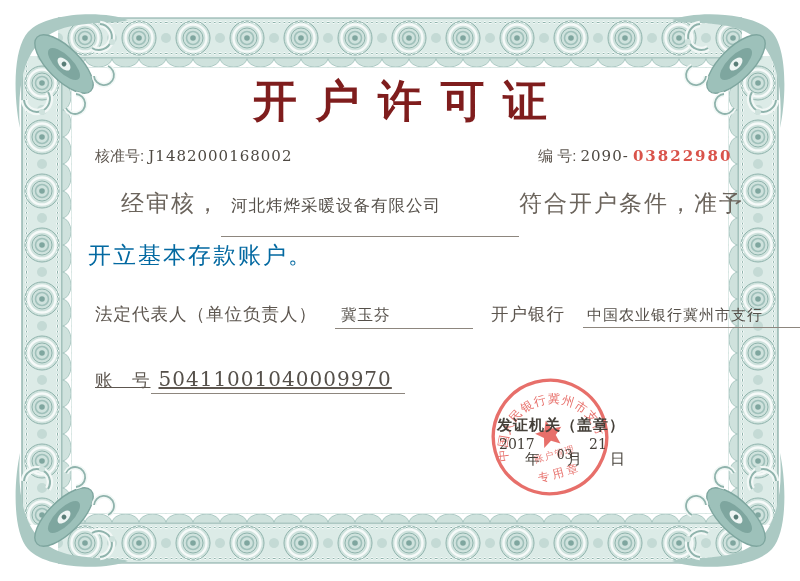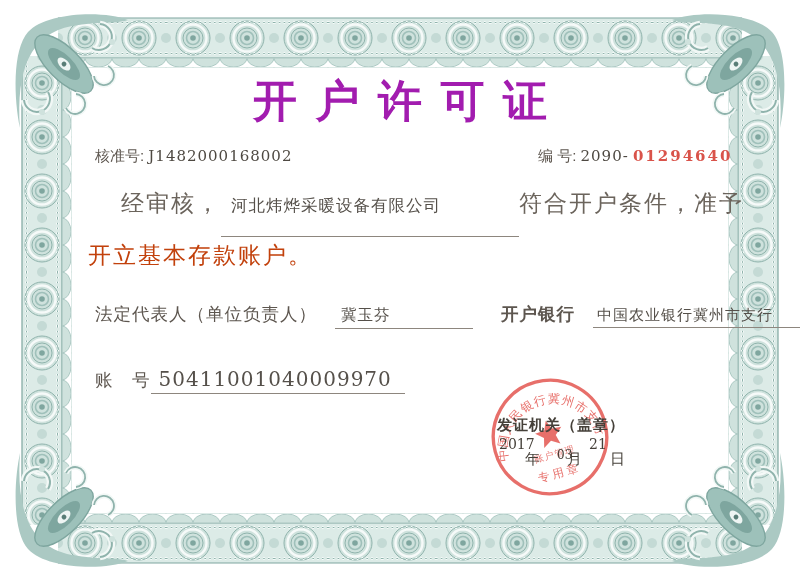--- a/index.html
+++ b/index.html
@@ -9,54 +9,54 @@
     -webkit-font-smoothing:antialiased;
   }
   .cert{position:relative;width:800px;height:581px;overflow:hidden;background:#ffffff;color:#5d564f;}
   .frame{position:absolute;left:0;top:0;z-index:0;}
 
   .abs{position:absolute;z-index:2;}
 
   .title{
     left:0;top:76px;width:800px;text-align:center;
     font-family:"DejaVu Serif","Liberation Serif",serif;
-    font-size:44px;font-weight:700;color:#a21caf;
+    font-size:44px;font-weight:700;color:#7f1d1d;
     letter-spacing:0.42em;text-indent:0.42em;line-height:1.15;
   }
 
   .meta-left{left:95px;top:147px;font-size:15px;color:#5d564f;}
   .meta-right{left:538px;top:147px;font-size:15px;color:#5d564f;}
   .num{font-family:"DejaVu Serif","Liberation Serif",serif;color:#4e4942;letter-spacing:1px;}
   .num-red{font-family:"DejaVu Serif","Liberation Serif",serif;color:#d9534a;letter-spacing:2px;font-weight:600;}
 
   .bodyline{
     left:122px;top:188px;right:56px;
     display:flex;align-items:baseline;
     font-size:23px;color:#6b645c;letter-spacing:2px;white-space:nowrap;justify-content:flex-end;
   }
   .fill-line{
     display:inline-block;border-bottom:1.5px solid #8d867e;
     font-family:"DejaVu Serif","Liberation Serif",serif;
     color:#55504a;letter-spacing:1px;white-space:nowrap;
   }
   .company-line{width:288px;font-size:16.5px;padding:0 0 19px 10px;flex:0 0 auto;}
-  .bodyline2{left:88px;top:240px;font-size:23px;color:#c2410c;letter-spacing:2px;}
+  .bodyline2{left:88px;top:240px;font-size:23px;color:#0369a1;letter-spacing:2px;}
 
   .fieldrow{
     left:95px;top:302px;right:56px;
     display:flex;align-items:baseline;white-space:nowrap;
     font-size:17.5px;color:#5d564f;letter-spacing:1px;gap:18px;
   }
   .rep-line{width:132px;font-size:15.5px;padding:0 0 2px 6px;flex:0 0 auto;}
-  .bank-label{margin-left:10px;font-weight:bold;}
+  .bank-label{}
   .bank-line{width:234px;font-size:15px;padding:0 10px 2px 4px;flex:0 0 auto;}
 
   .acctrow{
     left:95px;top:367px;display:flex;align-items:baseline;white-space:nowrap;
-    font-size:17.5px;color:#5d564f;letter-spacing:1px;
+    font-size:17.5px;color:#5d564f;letter-spacing:1px;text-decoration:underline;
   }
   .acct-line{width:246px;font-size:20px;padding:0 0 2px 8px;flex:0 0 auto;}
 
   .issue{left:497px;top:416px;width:200px;z-index:3;color:#454039;}
   .issue-label{font-size:15px;font-weight:600;letter-spacing:1px;}
   .issue-dates{position:relative;height:34px;font-weight:400;}
   .d-year {position:absolute;left:2px;  top:1px;font-size:14px;font-family:"DejaVu Serif",serif;}
   .d-month{position:absolute;left:60px; top:1px;font-size:12px;font-family:"DejaVu Serif",serif;margin-top:12px;}
   .d-day  {position:absolute;left:92px; top:1px;font-size:14px;font-family:"DejaVu Serif",serif;}
   .c-year {position:absolute;left:28px; top:15px;font-size:15px;}
@@ -154,21 +154,21 @@
 
   <div class="abs title">开户许可证</div>
 
   <div class="abs meta-left">
     <span>核准号:</span>
     <span class="num">J1482000168002</span>
   </div>
   <div class="abs meta-right">
     <span>编 号:</span>
     <span class="num">2090-</span>
-    <span class="num-red">01294640</span>
+    <span class="num-red">03822980</span>
   </div>
 
   <div class="abs bodyline">
     <span>经审核，</span>
     <span class="fill-line company-line">河北炜烨采暖设备有限公司</span>
     <span>符合开户条件，准予</span>
   </div>
   <div class="abs bodyline2">开立基本存款账户。</div>
 
   <div class="abs fieldrow">

